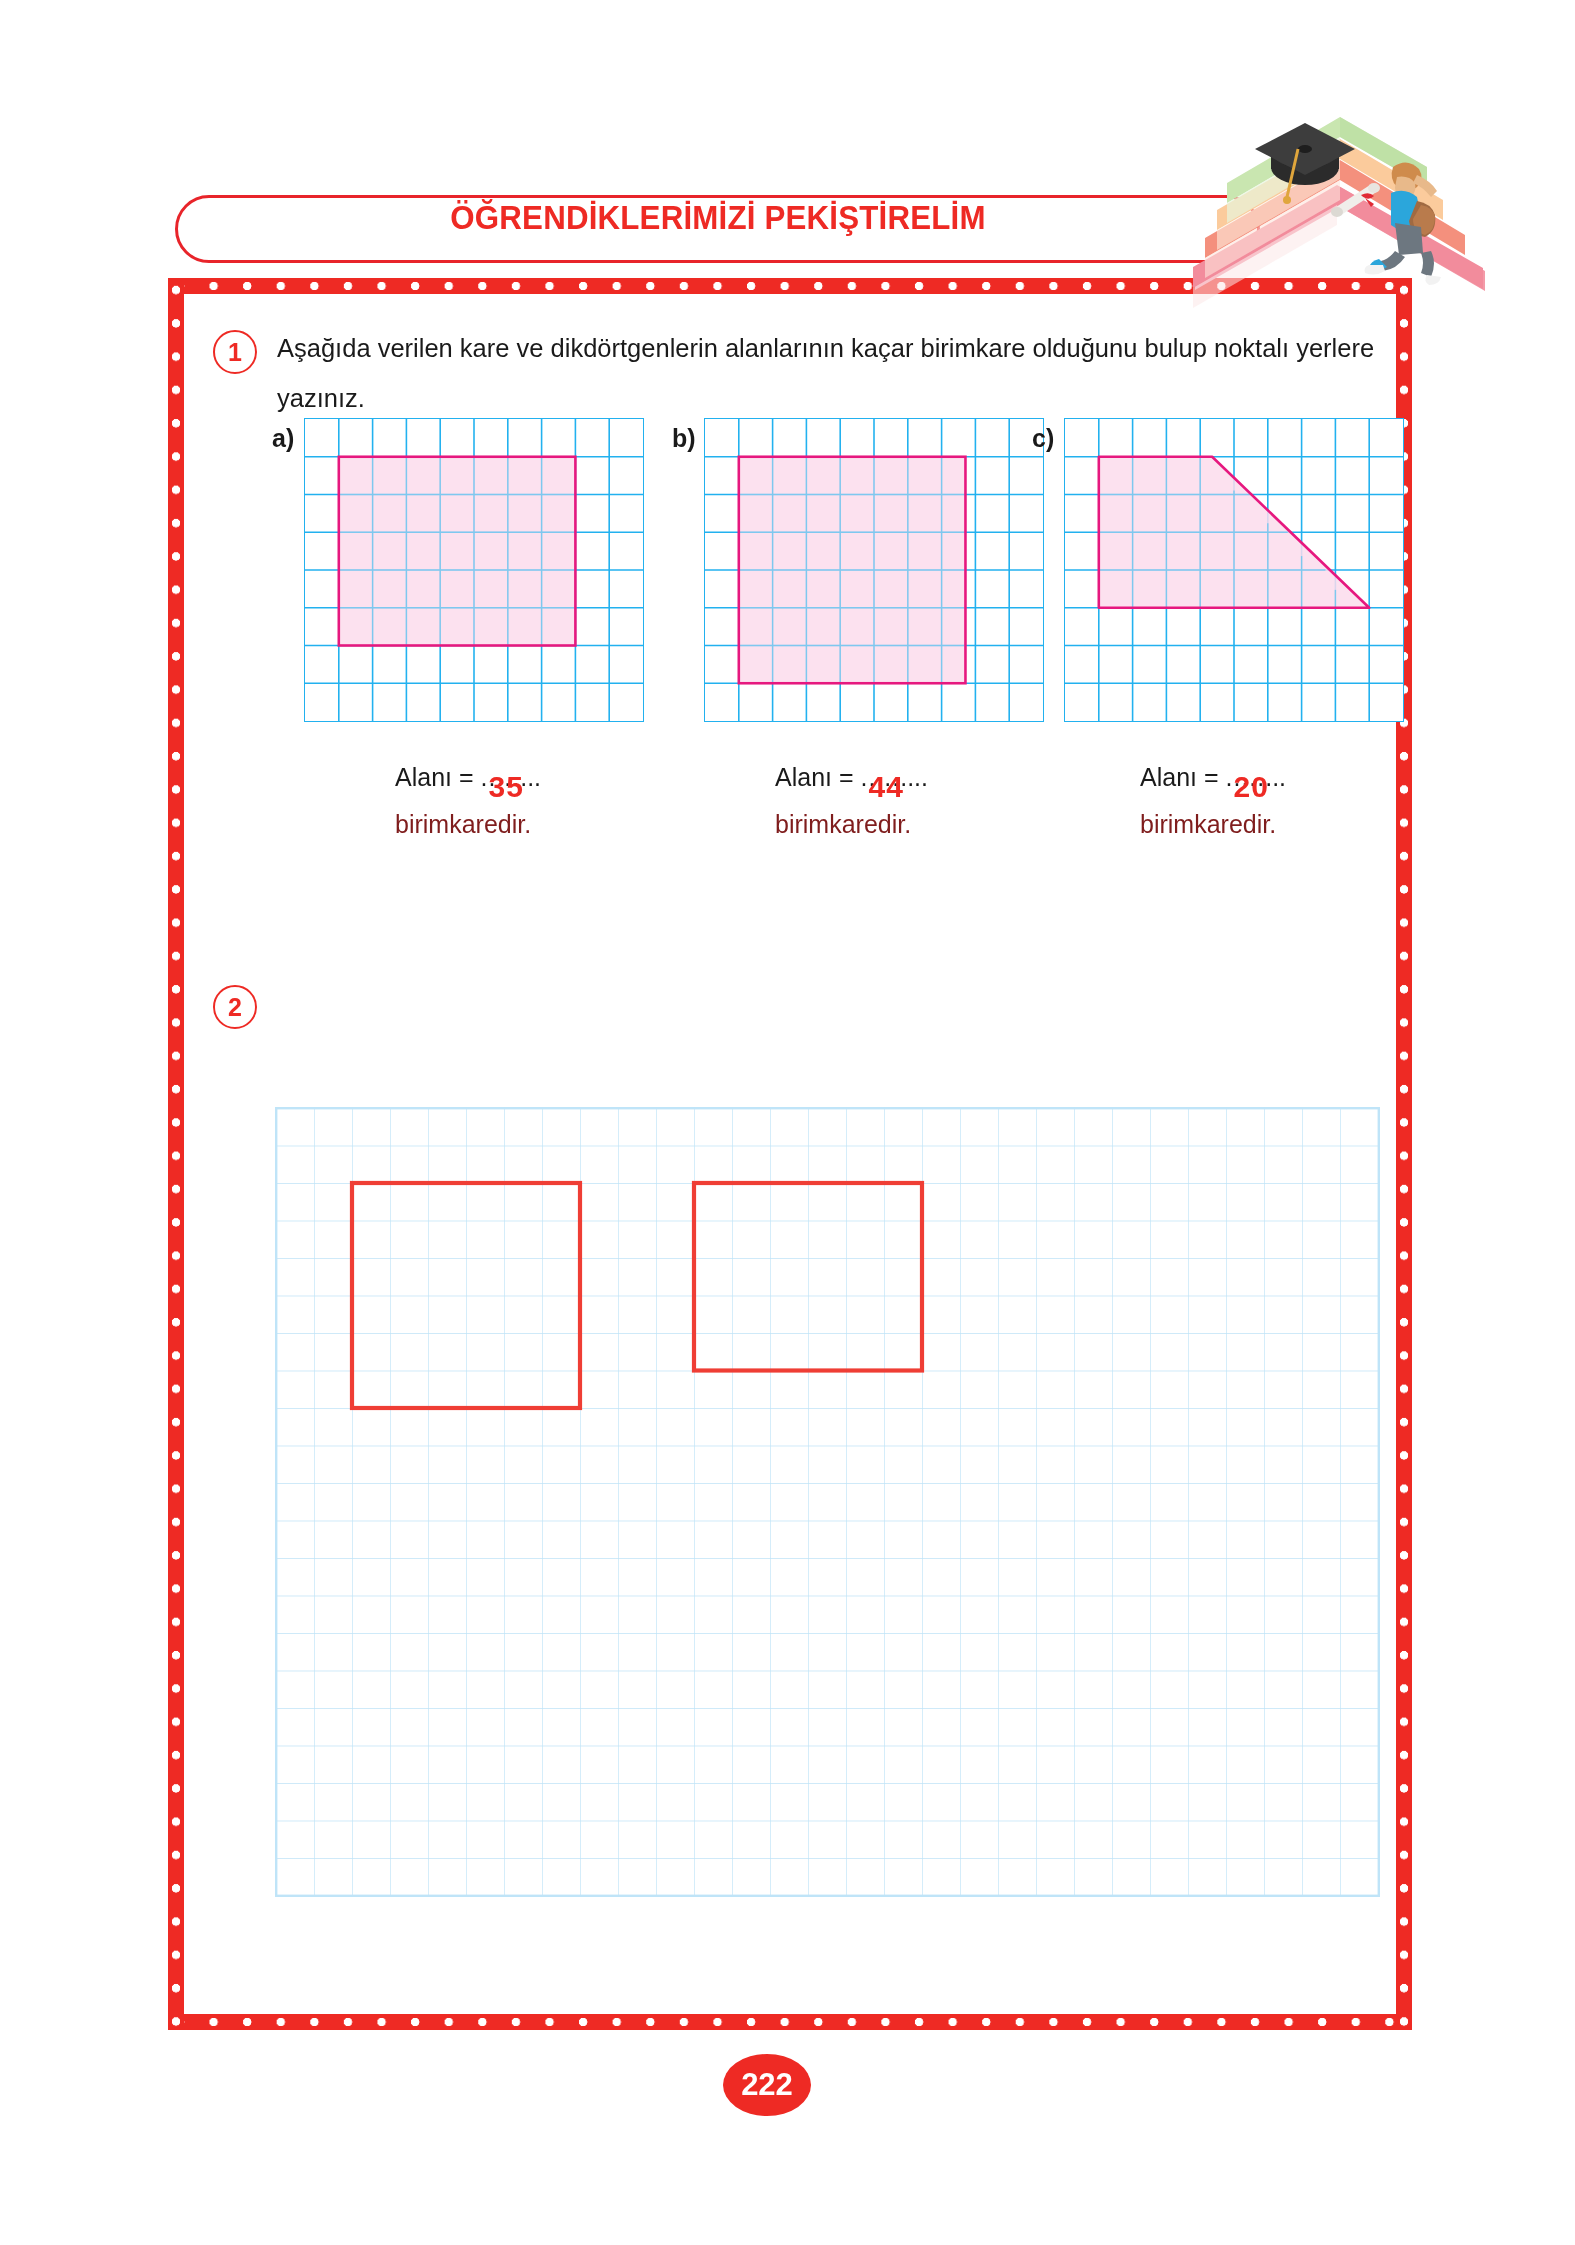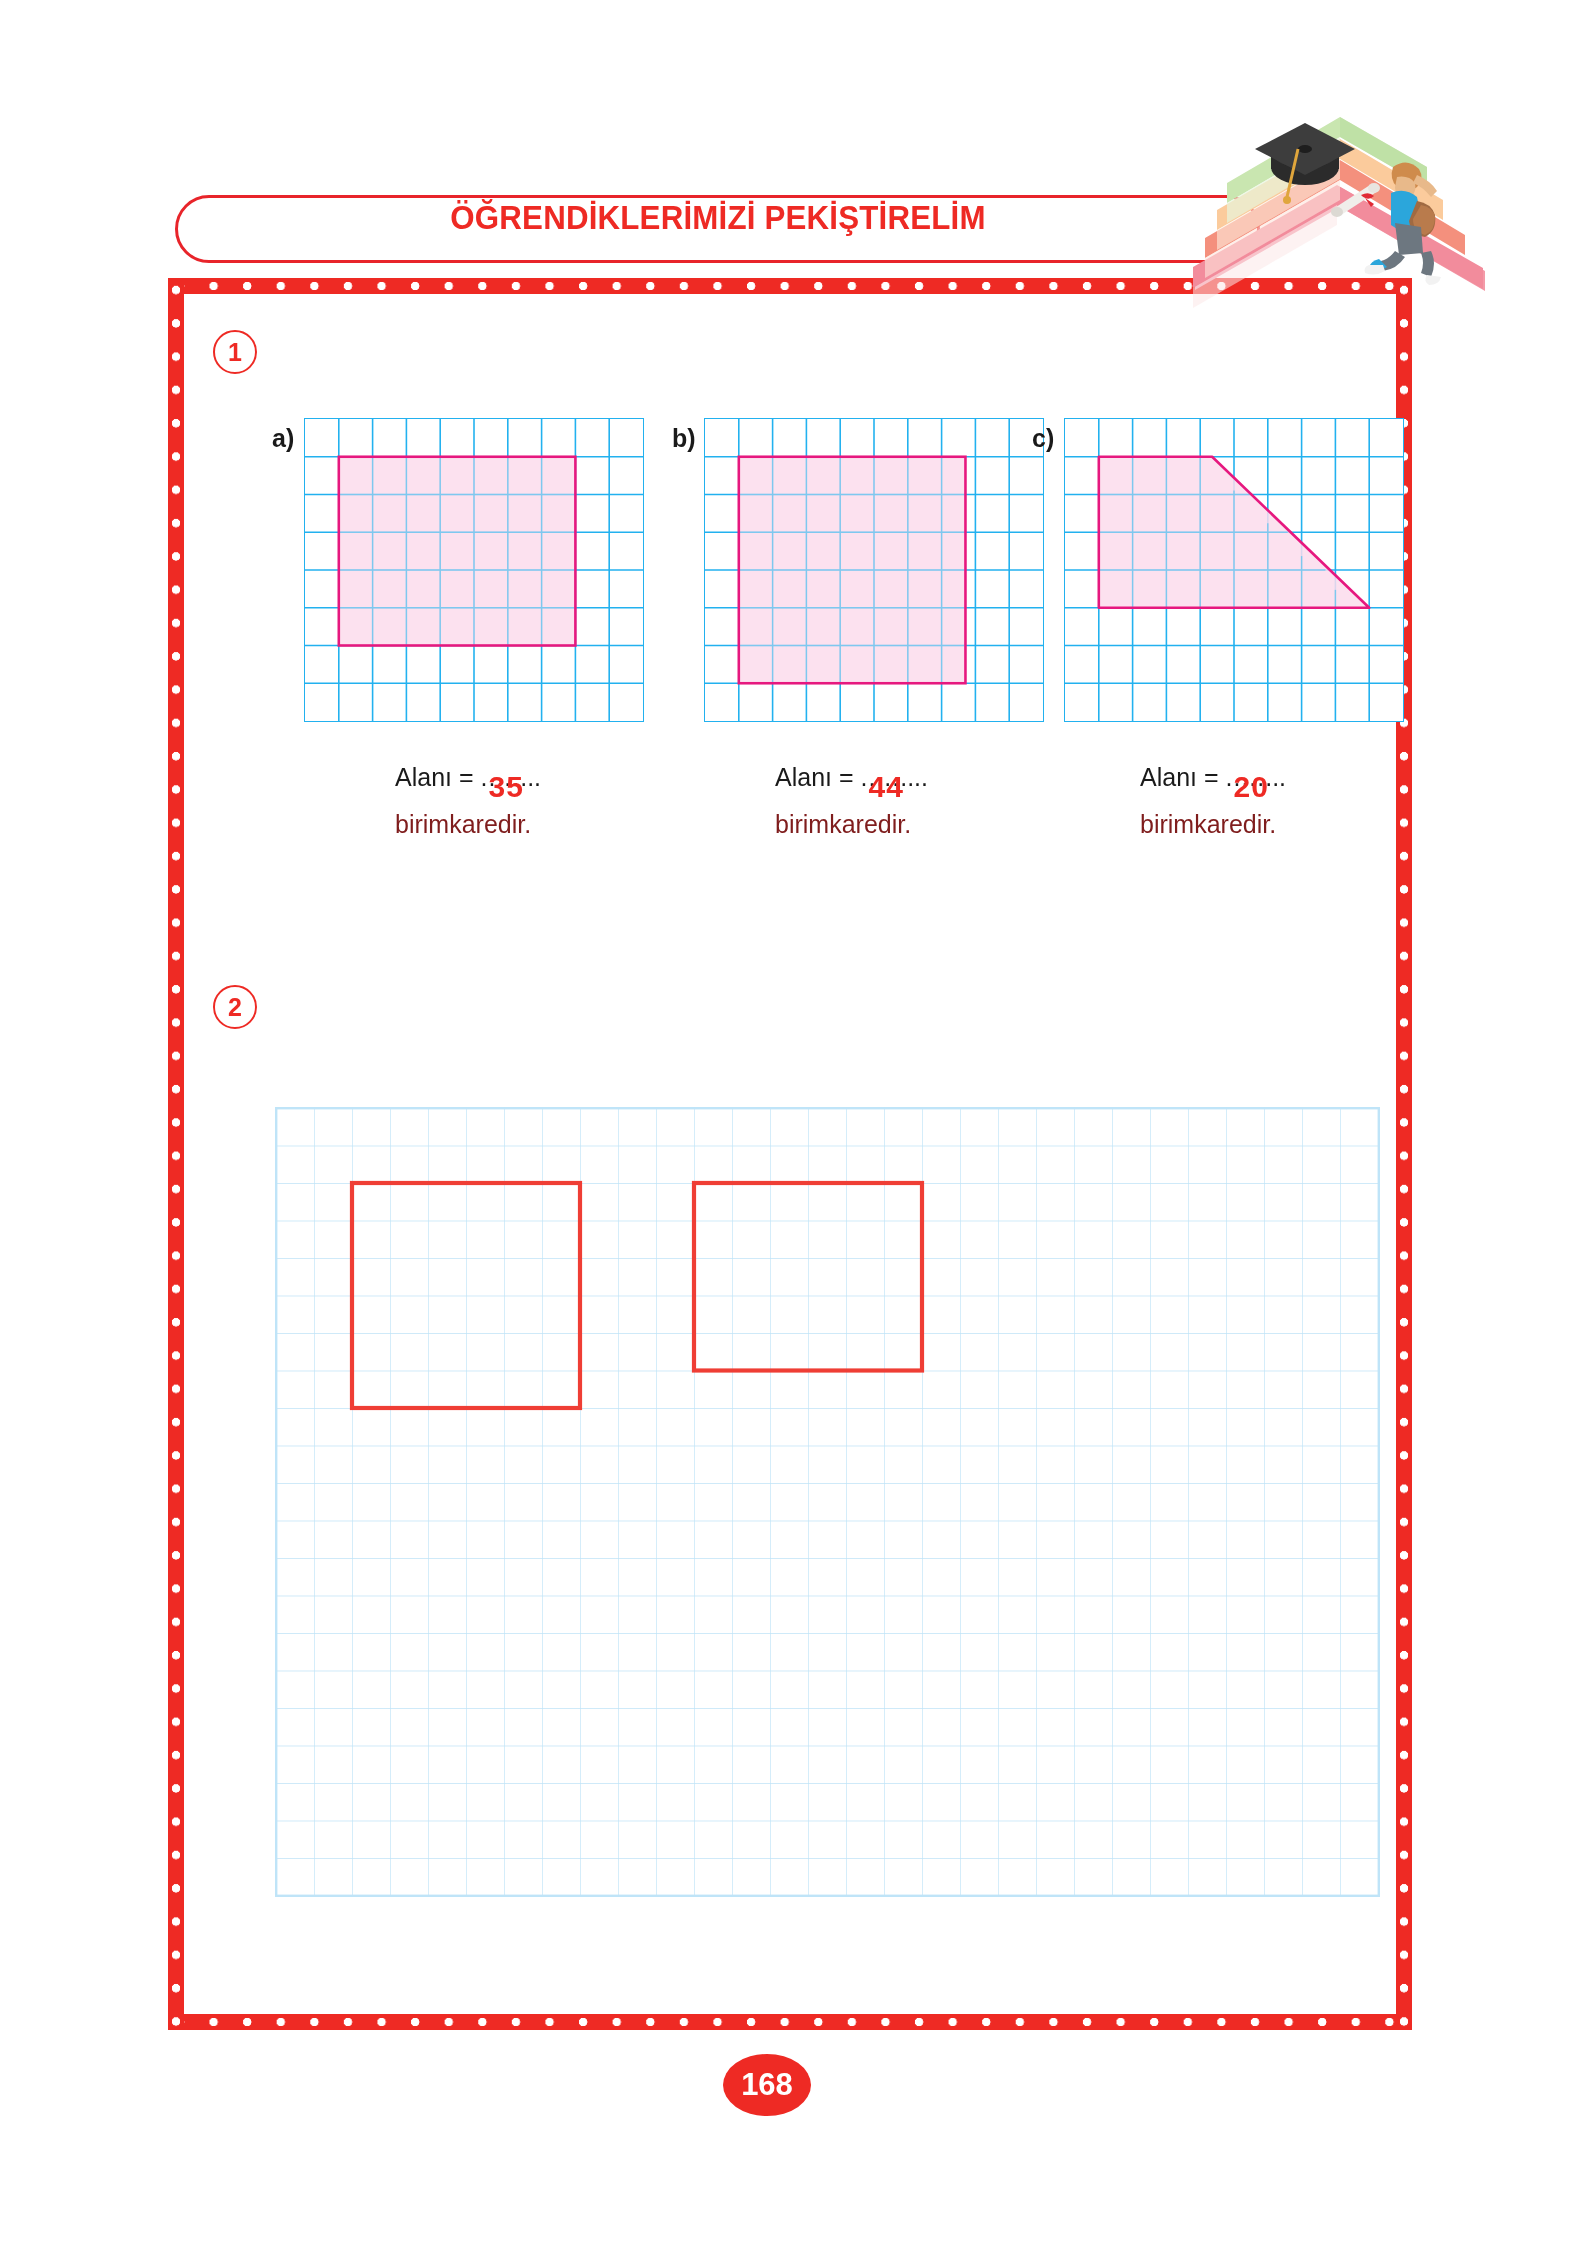--- a/index.html
+++ b/index.html
@@ -233,20 +233,21 @@
       <path d="M256,148 q4,10 0,20 l10,4 q6,-14 0,-26z" fill="#6d7780"></path>
       <path d="M262,170 q-4,6 2,10 q10,0 12,-8z" fill="#f2f2f2"></path>
       <path d="M252,70 q14,6 20,16 l-6,6 q-8,-10 -18,-14z" fill="#e8b98a"></path>
     </g>
   </svg>
 </div>
 
 <div id="content">
 
   <div class="q-number" id="q1-number">1</div>
+  <div class="q-text" id="q1-text">Aşağıda verilen kare ve dikdörtgenlerin alanlarının kaçar birimkare olduğunu bulup noktalı yerlere yazınız.</div>
 
   <div class="panel-label" style="left:272px; top:424px;">a)</div>
   <div class="grid-box" style="left:304px; top:418px; width:340px; height:304px;">
     <svg class="grid-lines" viewBox="0 0 340 304" preserveAspectRatio="none">
       <rect x="0" y="0" width="340" height="304" fill="#ffffff"></rect>
       <g stroke="#22b1ef" stroke-width="1.6">
         <line x1="34" y1="0" x2="34" y2="304"></line>
           <line x1="68" y1="0" x2="68" y2="304"></line>
         <line x1="102" y1="0" x2="102" y2="304"></line>
           <line x1="136" y1="0" x2="136" y2="304"></line>
@@ -385,13 +386,13 @@
       <rect x="0.7" y="0.7" width="1101.6" height="786.6" fill="none" stroke="#bfe4f8" stroke-width="1.4"></rect>
 
       <rect x="76" y="75" width="228" height="225" fill="none" stroke="#ef3e35" stroke-width="4.2"></rect>
 
       <rect x="418" y="75" width="228" height="187.5" fill="none" stroke="#ef3e35" stroke-width="4.2"></rect>
     </svg>
   </div>
 
 </div>
 
-<div id="page-badge">168</div>
+<div id="page-badge">222</div>
 
 </body></html>

